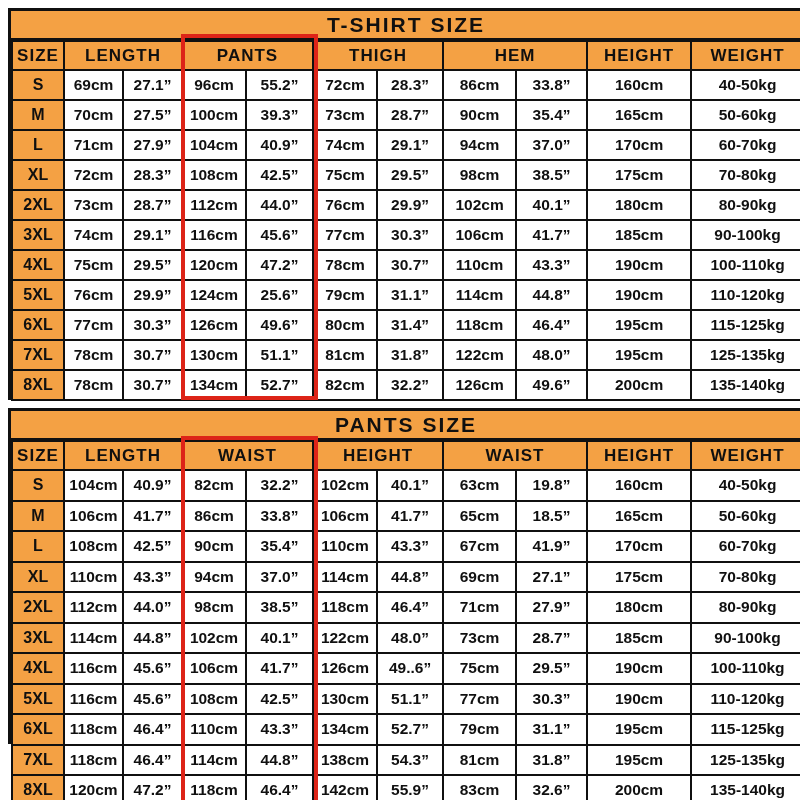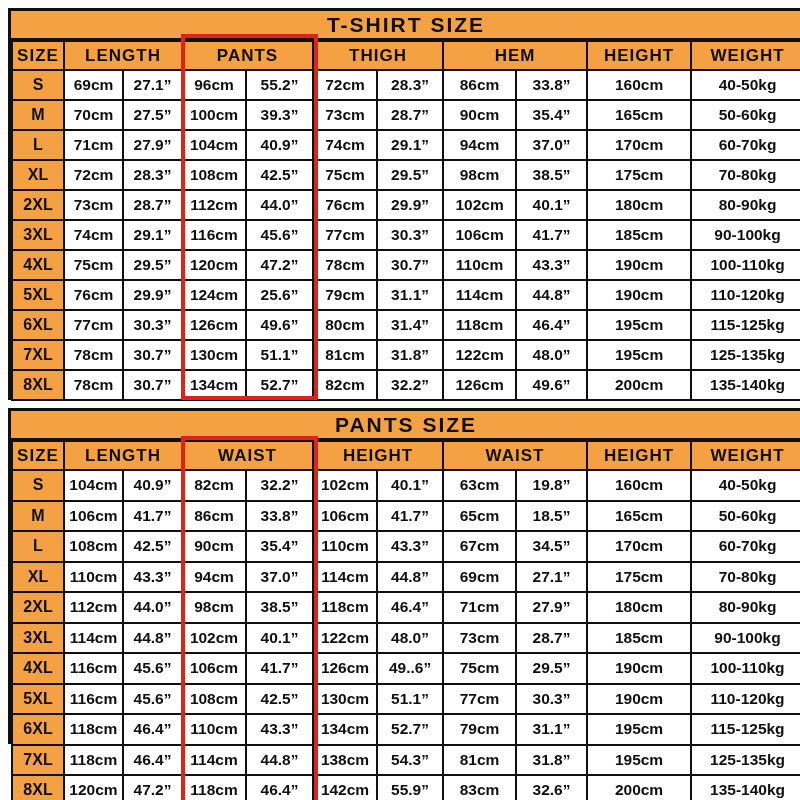--- a/index.html
+++ b/index.html
@@ -320,21 +320,21 @@
           </tr>
           <tr>
             <th>L</th>
             <td>108cm</td>
             <td>42.5”</td>
             <td>90cm</td>
             <td>35.4”</td>
             <td>110cm</td>
             <td>43.3”</td>
             <td>67cm</td>
-            <td>34.5”</td>
+            <td>41.9”</td>
             <td>170cm</td>
             <td>60-70kg</td>
           </tr>
           <tr>
             <th>XL</th>
             <td>110cm</td>
             <td>43.3”</td>
             <td>94cm</td>
             <td>37.0”</td>
             <td>114cm</td>

